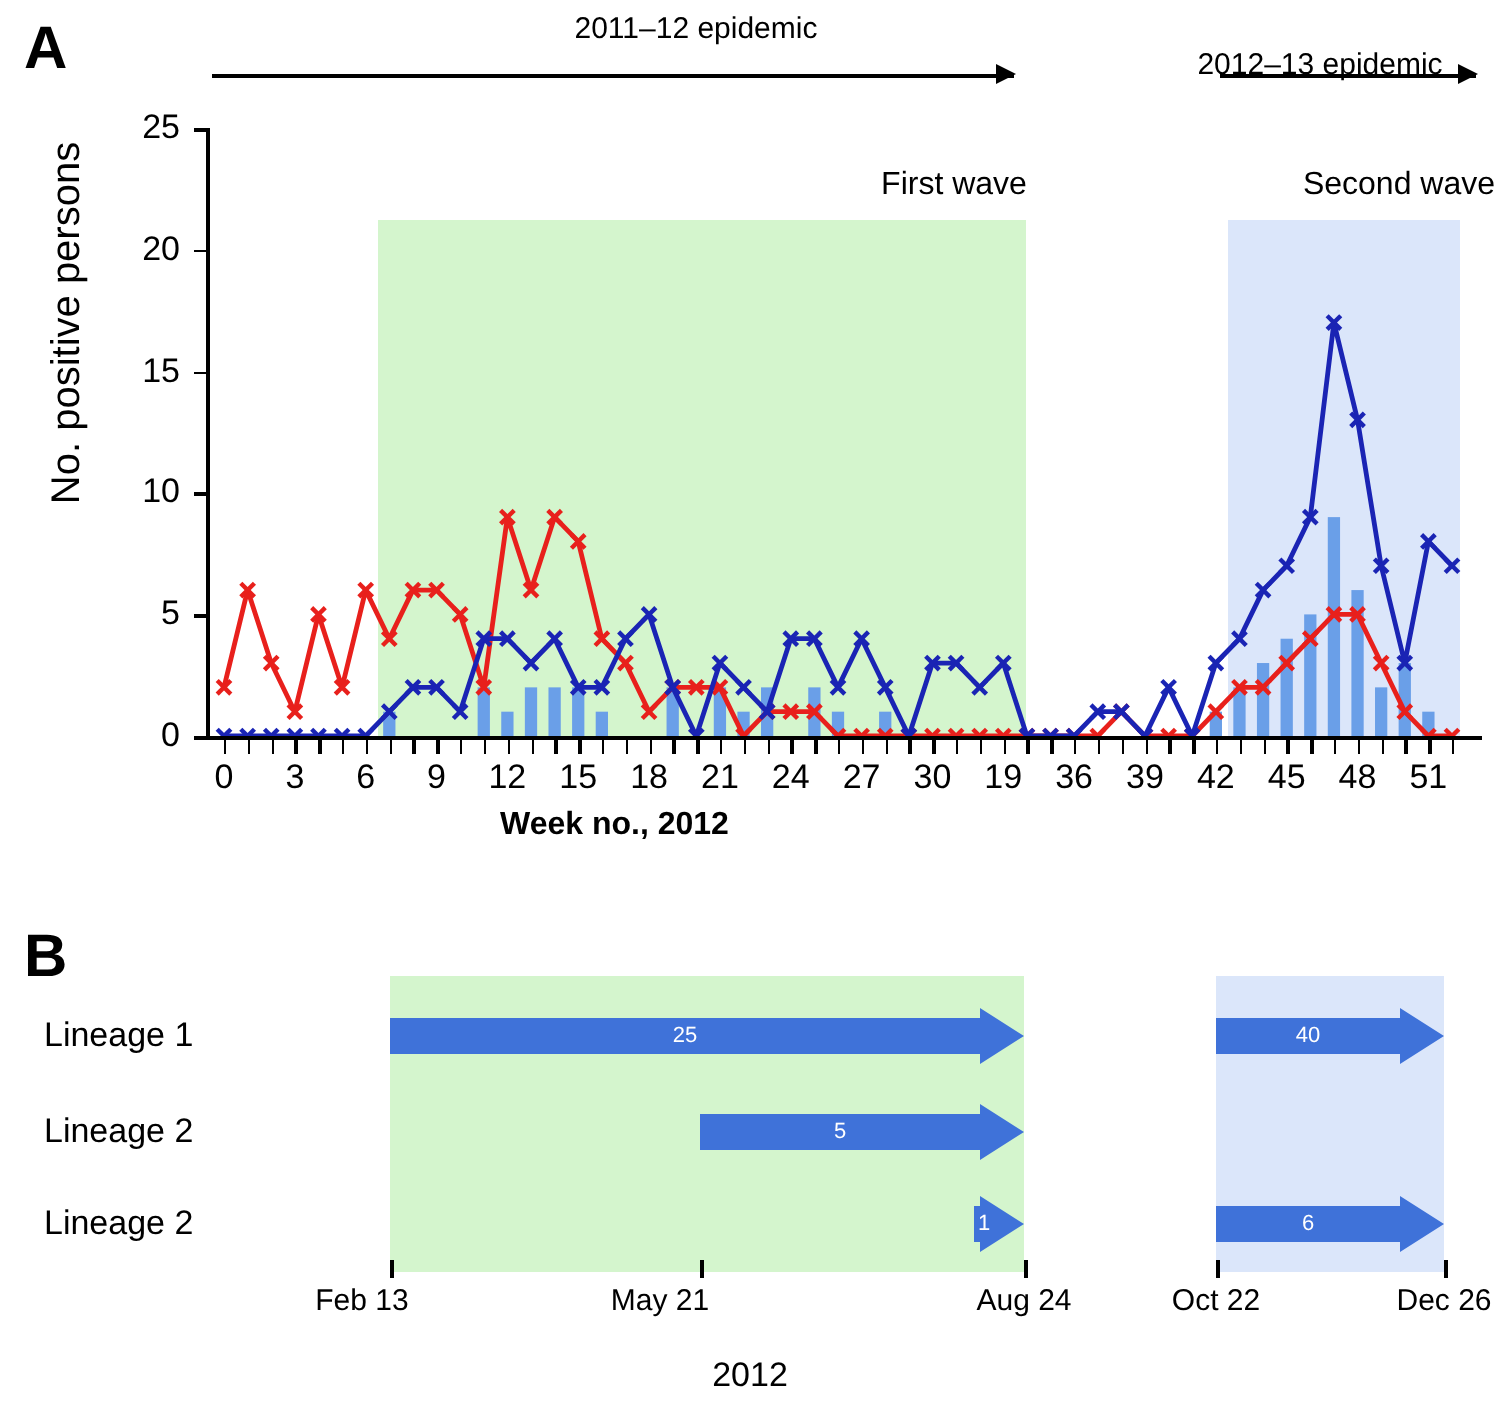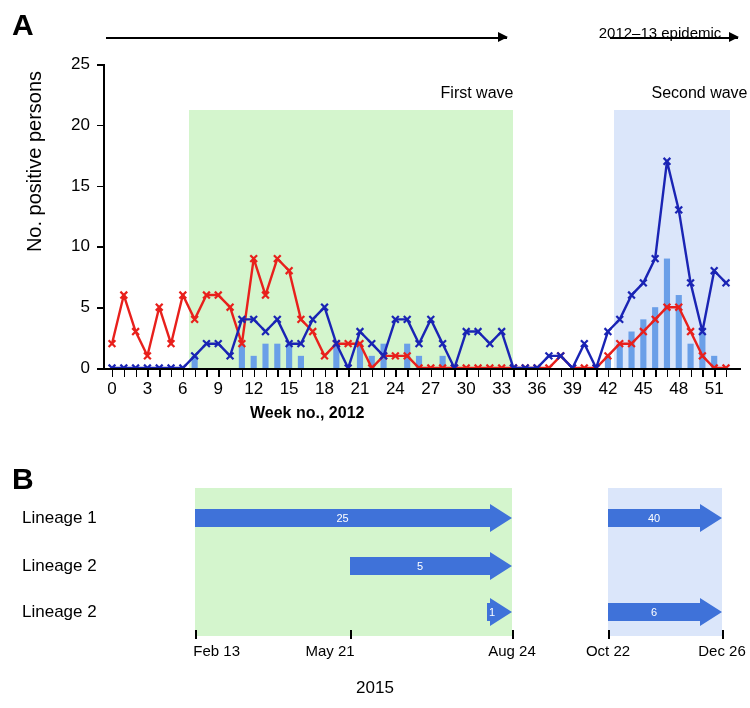--- a/index.html
+++ b/index.html
@@ -84,20 +84,21 @@
     line-height:1;pointer-events:none;
   }
 </style>
 </head>
 <body>
 
 <div id="panel-a">
 
   <div id="panel-a-letter" class="panel-letter">A</div>
 
+  <div id="epi1-label" class="epi-label">2011–12 epidemic</div>
   <div id="epi2-label" class="epi-label">2012–13 epidemic</div>
 
   <div id="epi1-arrow" class="epi-arrow">
     <div class="shaft"></div>
       <div class="head"></div>
   </div>
   <div id="epi2-arrow" class="epi-arrow">
     <div class="shaft"></div>
       <div class="head"></div>
   </div>
@@ -639,21 +640,21 @@
       <div class="x-tick-label" style="left: 147.423px;">3</div>
       <div class="x-tick-label" style="left: 182.846px;">6</div>
       <div class="x-tick-label" style="left: 218.269px;">9</div>
       <div class="x-tick-label" style="left: 253.692px;">12</div>
       <div class="x-tick-label" style="left: 289.115px;">15</div>
       <div class="x-tick-label" style="left: 324.538px;">18</div>
       <div class="x-tick-label" style="left: 359.962px;">21</div>
       <div class="x-tick-label" style="left: 395.385px;">24</div>
       <div class="x-tick-label" style="left: 430.808px;">27</div>
       <div class="x-tick-label" style="left: 466.231px;">30</div>
-      <div class="x-tick-label" style="left: 501.654px;">33</div>
+      <div class="x-tick-label" style="left: 501.654px;">19</div>
       <div class="x-tick-label" style="left: 537.077px;">36</div>
       <div class="x-tick-label" style="left: 572.5px;">39</div>
       <div class="x-tick-label" style="left: 607.923px;">42</div>
       <div class="x-tick-label" style="left: 643.346px;">45</div>
       <div class="x-tick-label" style="left: 678.769px;">48</div>
       <div class="x-tick-label" style="left: 714.192px;">51</div>
     </div>
 </div>
 
 <div id="panel-b">
@@ -676,24 +677,24 @@
     </svg>
   <div id="b-counts">
       <div class="arrow-count" style="left: 195px; top: 73px; width: 295px;">25</div>
       <div class="arrow-count" style="left: 608px; top: 73px; width: 92px;">40</div>
       <div class="arrow-count" style="left: 350px; top: 121px; width: 140px;">5</div>
       <div class="arrow-count" style="left: 487px; top: 167px; width: 10px;">1</div>
       <div class="arrow-count" style="left: 608px; top: 167px; width: 92px;">6</div>
     </div>
   <div id="b-axis">
       <div class="b-tick" style="left: 195px; top: 190px;"></div>
-      <div class="b-date" style="left: 195px; top: 202px; text-align: right;">Feb 13</div>
+      <div class="b-date" style="left: 181px; top: 202px;">Feb 13</div>
       <div class="b-tick" style="left: 350px; top: 190px;"></div>
       <div class="b-date" style="left: 330px; top: 202px;">May 21</div>
       <div class="b-tick" style="left: 512px; top: 190px;"></div>
       <div class="b-date" style="left: 512px; top: 202px;">Aug 24</div>
       <div class="b-tick" style="left: 608px; top: 190px;"></div>
       <div class="b-date" style="left: 608px; top: 202px;">Oct 22</div>
       <div class="b-tick" style="left: 722px; top: 190px;"></div>
       <div class="b-date" style="left: 722px; top: 202px;">Dec 26</div>
     </div>
-  <div id="b-axis-title">2015</div>
+  <div id="b-axis-title">2012</div>
 </div>
 
 </body></html>

